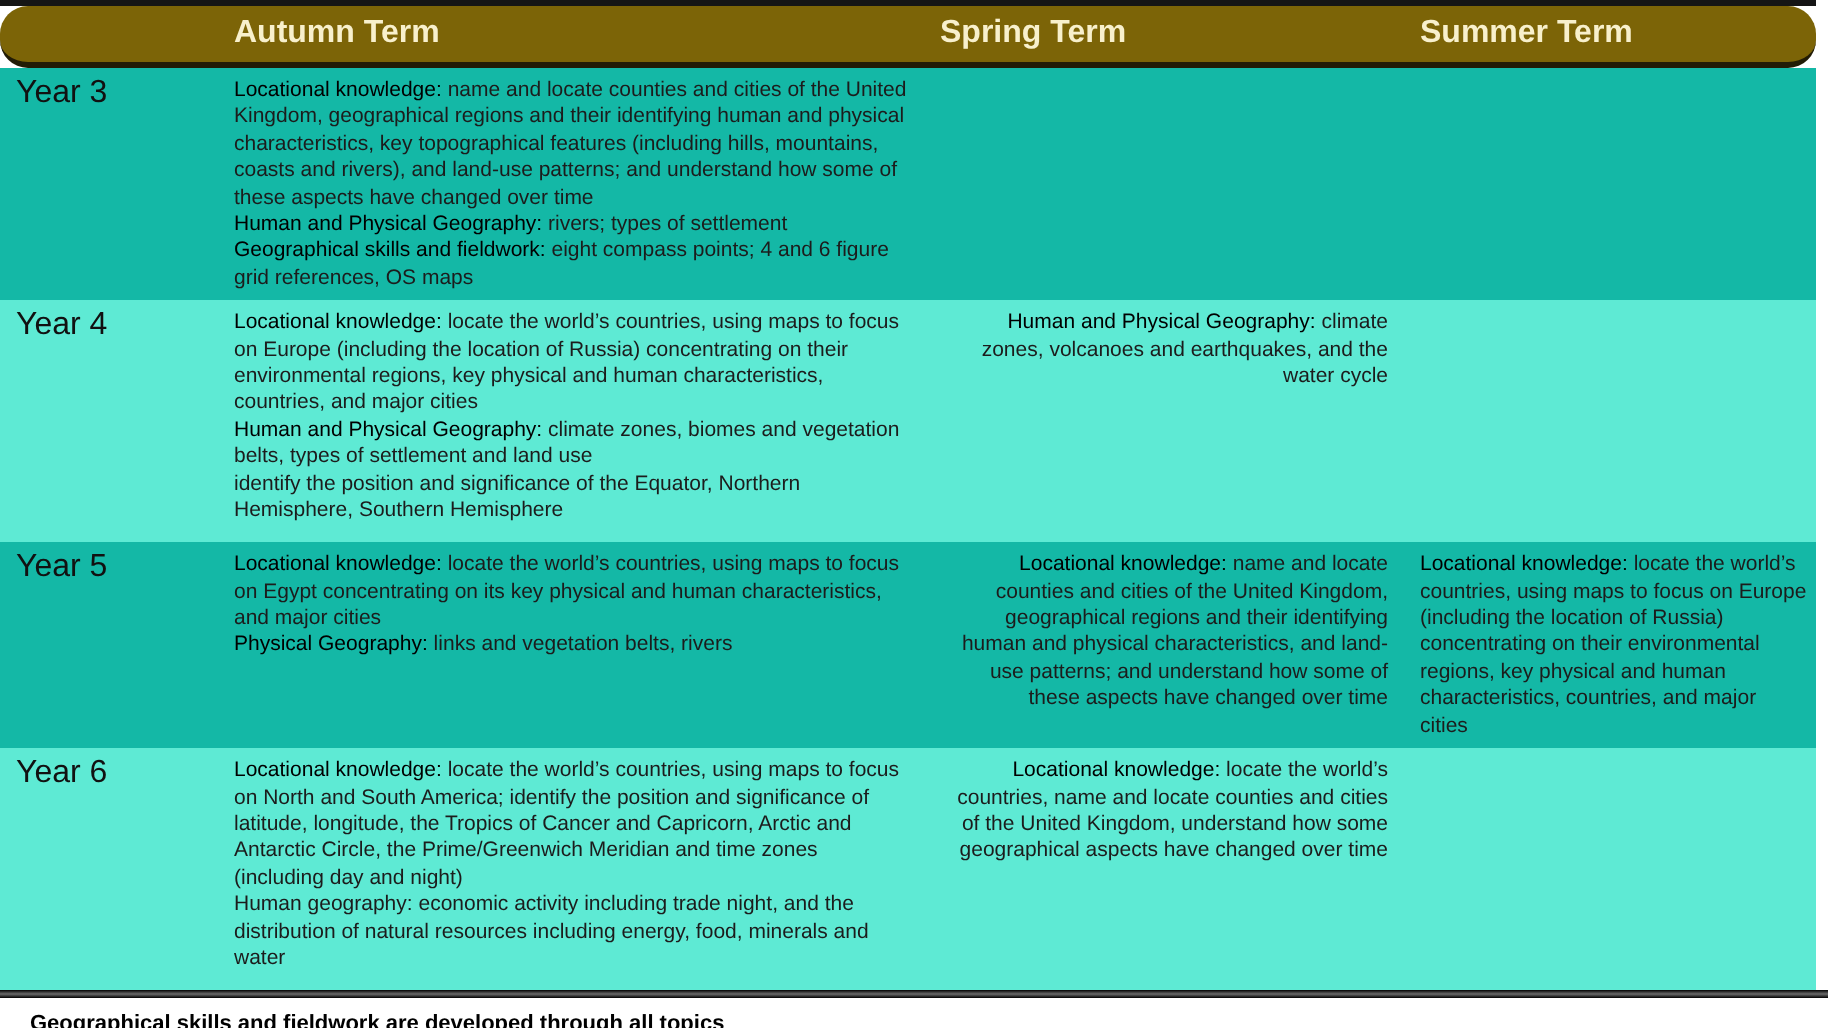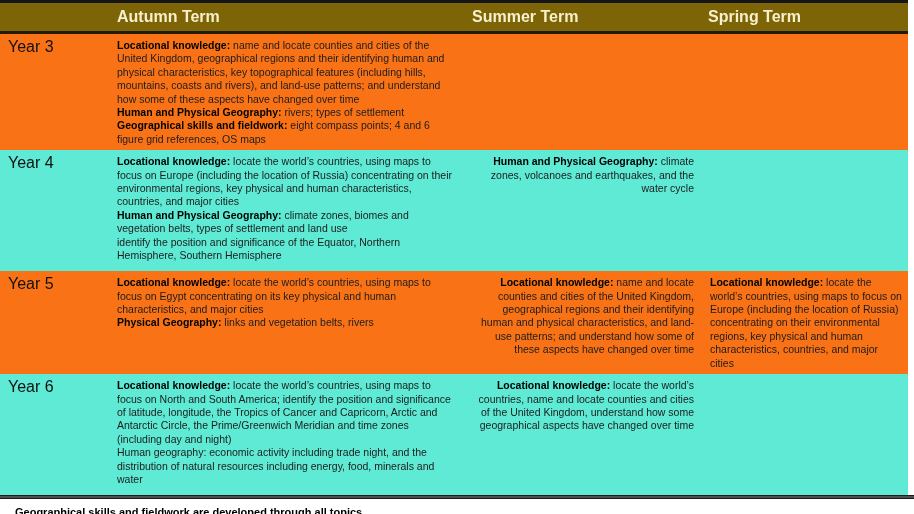--- a/index.html
+++ b/index.html
@@ -25,51 +25,52 @@
     grid-template-columns: 105px 357px 238px 208px;
     width: 908px;
     box-sizing: border-box;
   }
   .header-row {
     background: #7C6407;
     height: 28px;
     border-bottom: 3px solid #221c06;
     align-items: center;
     box-sizing: content-box;
+    border-radius: 14px;
   }
   .hcell {
     color: #F8F0CC;
     font-weight: bold;
     font-size: 16px;
     white-space: nowrap;
     overflow: hidden;
   }
   .hcell.c-year   { padding-left: 8px; }
   .hcell.c-autumn { padding-left: 12px; }
   .hcell.c-spring { padding-left: 8px; }
   .hcell.c-summer { padding-left: 10px; }
   .body-row { background: #5eead4; }
-  .body-row.alt { background: #f97316; }
+  .body-row.alt { background: #14b8a6; }
   .ycell {
     font-size: 16px;
     color: #111111;
     padding: 4px 0 0 8px;
   }
   .cell {
     font-size: 10.5px;
     line-height: 13.4px;
     color: #1c1c1c;
     padding-top: 5px;
     padding-bottom: 4px;
   }
   .cell.c-autumn { padding-left: 12px; padding-right: 6px; }
   .cell.c-spring { padding-left: 8px;  padding-right: 6px; text-align: right; }
   .cell.c-summer { padding-left: 10px; padding-right: 4px; }
   .cell .para { margin: 0; }
-  .cell .seg-b { font-weight: bold; color: #000000; }
+  .cell .seg-b { font-weight: normal; color: #000000; }
   .footer-line {
     width: 914px;
     height: 4px;
     background: linear-gradient(#000000, #6a6a6a, #000000);
   }
   .footer {
     font-size: 11px;
     font-weight: bold;
     color: #000000;
     padding: 7px 0 0 15px;
@@ -78,22 +79,22 @@
 </head>
 <body>
 
 <div class="page">
 
   <div class="top-strip"></div>
 
   <div class="grid header-row">
     <div class="hcell c-year"></div>
     <div class="hcell c-autumn">Autumn Term</div>
+    <div class="hcell c-spring">Spring Term</div>
     <div class="hcell c-summer">Summer Term</div>
-    <div class="hcell c-spring">Spring Term</div>
   </div>
 
   <div class="grid body-row alt" style="min-height:116px">
     <div class="ycell">Year 3</div>
     <div class="cell c-autumn">
         <div class="para"><span class="seg-b">Locational knowledge:</span><span> name and locate counties and cities of the United Kingdom, geographical regions and their identifying human and physical characteristics, key topographical features (including hills, mountains, coasts and rivers), and land-use patterns; and understand how some of these aspects have changed over time</span></div>
         <div class="para"><span class="seg-b">Human and Physical Geography:</span><span> rivers; types of settlement</span></div>
         <div class="para"><span class="seg-b">Geographical skills and fieldwork:</span><span> eight compass points; 4 and 6 figure grid references, OS maps</span></div>
       </div>
     <div class="cell c-spring"></div>

